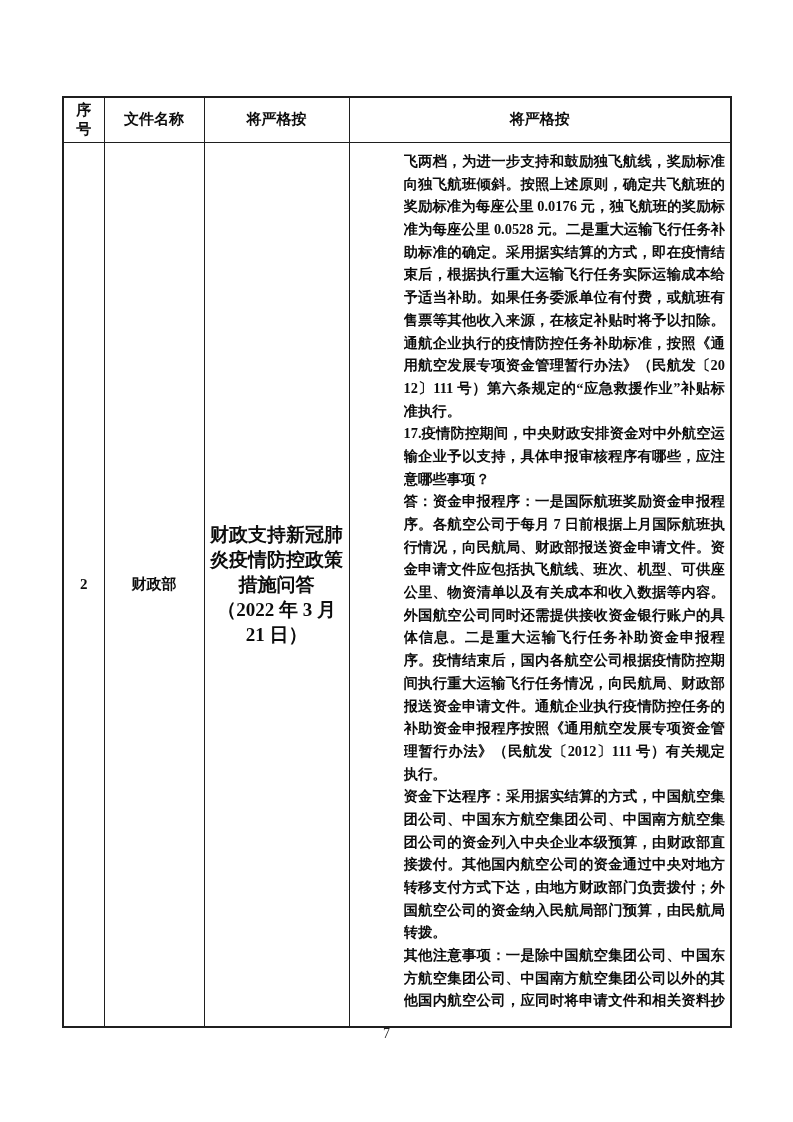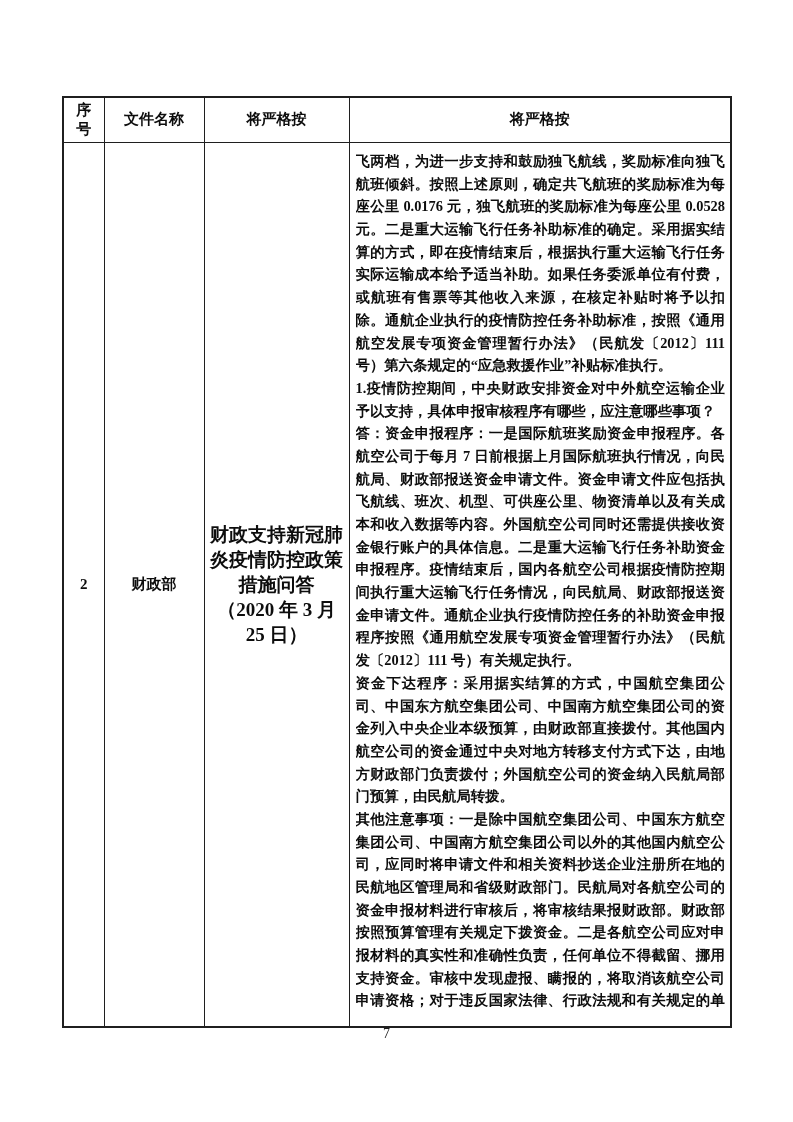--- a/index.html
+++ b/index.html
@@ -61,20 +61,21 @@
   }
   td.cell-content {
     vertical-align: top;
     padding: 7px 5px 0 6px;
     height: 876px;
     overflow: hidden;
   }
   .content-body {
     height: 864px;
     overflow: hidden;
+    margin-left: 48px;
   }
   .content-body p.para {
     margin: 0;
     font-size: 14.4px;
     font-weight: 600;
     line-height: 22.68px;
     text-align: justify;
     text-justify: inter-ideograph;
     word-break: break-all;
   }
@@ -110,26 +111,26 @@
         <th>将严格按</th>
         <th>将严格按</th>
       </tr>
     </thead>
     <tbody>
       <tr>
         <td class="cell-no">2</td>
         <td class="cell-agency">财政部</td>
         <td class="cell-doc">
           <div>财政支持新冠肺炎疫情防控政策措施问答</div>
-          <div>（2020 年 3 月 25 日）</div>
+          <div>（2022 年 3 月 21 日）</div>
         </td>
         <td class="cell-content">
           <div class="content-body">
               <p class="para">飞两档，为进一步支持和鼓励独飞航线，奖励标准向独飞航班倾斜。按照上述原则，确定共飞航班的奖励标准为每座公里 0.0176 元，独飞航班的奖励标准为每座公里 0.0528 元。二是重大运输飞行任务补助标准的确定。采用据实结算的方式，即在疫情结束后，根据执行重大运输飞行任务实际运输成本给予适当补助。如果任务委派单位有付费，或航班有售票等其他收入来源，在核定补贴时将予以扣除。通航企业执行的疫情防控任务补助标准，按照《通用航空发展专项资金管理暂行办法》（民航发〔2012〕111 号）第六条规定的“应急救援作业”补贴标准执行。</p>
-              <p class="para">1.疫情防控期间，中央财政安排资金对中外航空运输企业予以支持，具体申报审核程序有哪些，应注意哪些事项？</p>
+              <p class="para">17.疫情防控期间，中央财政安排资金对中外航空运输企业予以支持，具体申报审核程序有哪些，应注意哪些事项？</p>
               <p class="para">答：资金申报程序：一是国际航班奖励资金申报程序。各航空公司于每月 7 日前根据上月国际航班执行情况，向民航局、财政部报送资金申请文件。资金申请文件应包括执飞航线、班次、机型、可供座公里、物资清单以及有关成本和收入数据等内容。外国航空公司同时还需提供接收资金银行账户的具体信息。二是重大运输飞行任务补助资金申报程序。疫情结束后，国内各航空公司根据疫情防控期间执行重大运输飞行任务情况，向民航局、财政部报送资金申请文件。通航企业执行疫情防控任务的补助资金申报程序按照《通用航空发展专项资金管理暂行办法》（民航发〔2012〕111 号）有关规定执行。</p>
               <p class="para">资金下达程序：采用据实结算的方式，中国航空集团公司、中国东方航空集团公司、中国南方航空集团公司的资金列入中央企业本级预算，由财政部直接拨付。其他国内航空公司的资金通过中央对地方转移支付方式下达，由地方财政部门负责拨付；外国航空公司的资金纳入民航局部门预算，由民航局转拨。</p>
               <p class="para">其他注意事项：一是除中国航空集团公司、中国东方航空集团公司、中国南方航空集团公司以外的其他国内航空公司，应同时将申请文件和相关资料抄送企业注册所在地的民航地区管理局和省级财政部门。民航局对各航空公司的资金申报材料进行审核后，将审核结果报财政部。财政部按照预算管理有关规定下拨资金。二是各航空公司应对申报材料的真实性和准确性负责，任何单位不得截留、挪用支持资金。审核中发现虚报、瞒报的，将取消该航空公司申请资格；对于违反国家法律、行政法规和有关规定的单位和个人，将严格按</p>
             </div>
         </td>
       </tr>
     </tbody>
   </table>
 
   <div class="page-number">7</div>

